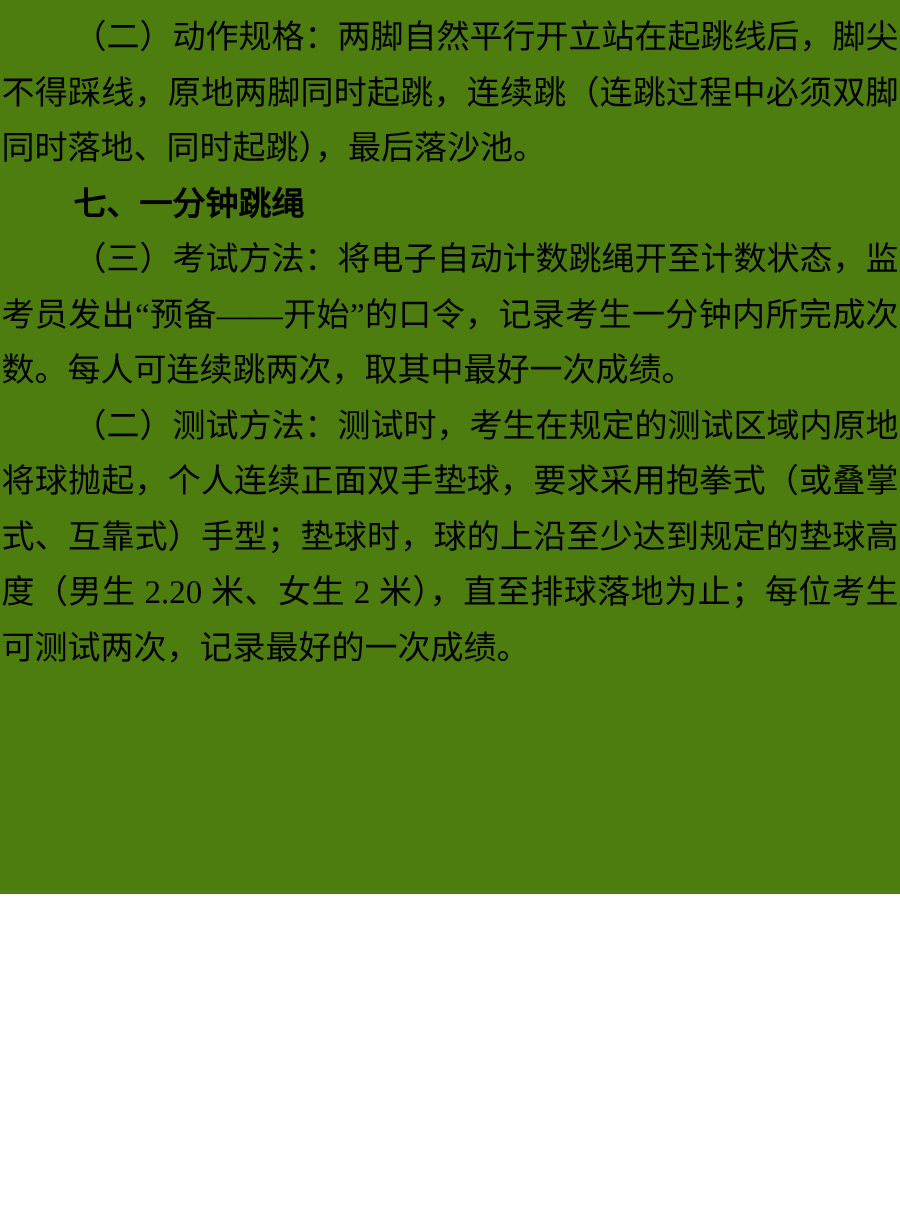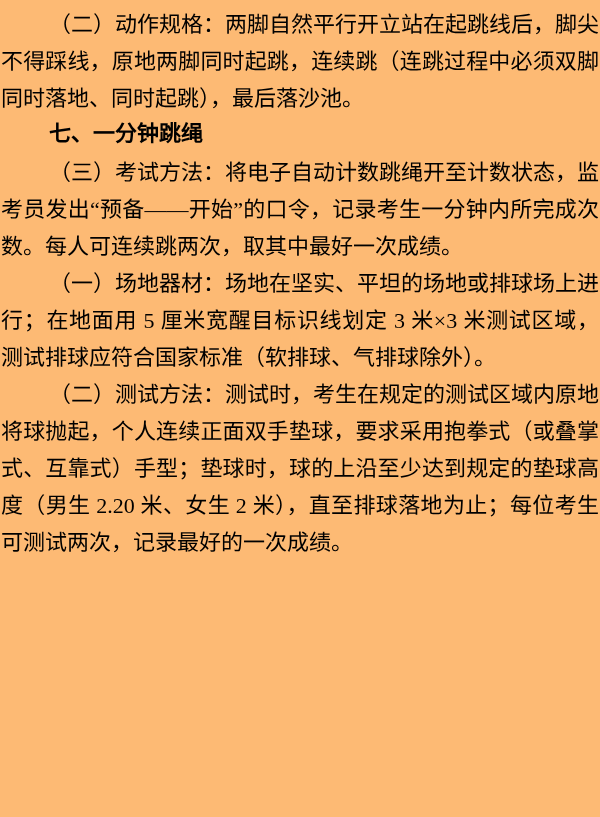--- a/index.html
+++ b/index.html
@@ -3,51 +3,50 @@
 <meta charset="utf-8">
 <style>
   html, body {
     margin: 0;
     padding: 0;
     background: #ffffff;
   }
   .page {
     position: relative;
     width: 600px;
-    height: 817px;
+    height: 596px;
     margin: 0 auto;
-    background: #fdba74;
+    background: #4d7c0f;
     color: #000000;
     box-sizing: border-box;
     padding: 6px 1px 0 1px;
     overflow: hidden;
   }
   .para {
     margin: 0;
     font-family: "Liberation Serif", "DejaVu Serif", serif;
     font-size: 22px;
     line-height: 37px;
     text-align: justify;
     text-justify: inter-ideograph;
     text-indent: 48px;
     word-break: break-all;
     color: #000000;
   }
   .heading {
     margin: 0;
-    font-family: Liberation Mono, monospace;
+    font-family: Liberation Serif, serif;
     font-weight: 700;
     font-size: 22px;
     line-height: 37px;
     text-indent: 48px;
     color: #000000;
   }
 </style>
 </head>
 <body>
 
 <div class="page">
   <p class="para">（二）动作规格：两脚自然平行开立站在起跳线后，脚尖不得踩线，原地两脚同时起跳，连续跳（连跳过程中必须双脚同时落地、同时起跳），最后落沙池。</p>
   <h2 class="heading">七、一分钟跳绳</h2>
   <p class="para">（三）考试方法：将电子自动计数跳绳开至计数状态，监考员发出“预备——开始”的口令，记录考生一分钟内所完成次数。每人可连续跳两次，取其中最好一次成绩。</p>
-  <p class="para">（一）场地器材：场地在坚实、平坦的场地或排球场上进行；在地面用 5 厘米宽醒目标识线划定 3 米×3 米测试区域，测试排球应符合国家标准（软排球、气排球除外）。</p>
   <p class="para">（二）测试方法：测试时，考生在规定的测试区域内原地将球抛起，个人连续正面双手垫球，要求采用抱拳式（或叠掌式、互靠式）手型；垫球时，球的上沿至少达到规定的垫球高度（男生 2.20 米、女生 2 米），直至排球落地为止；每位考生可测试两次，记录最好的一次成绩。</p>
 </div>
 
 </body></html>

